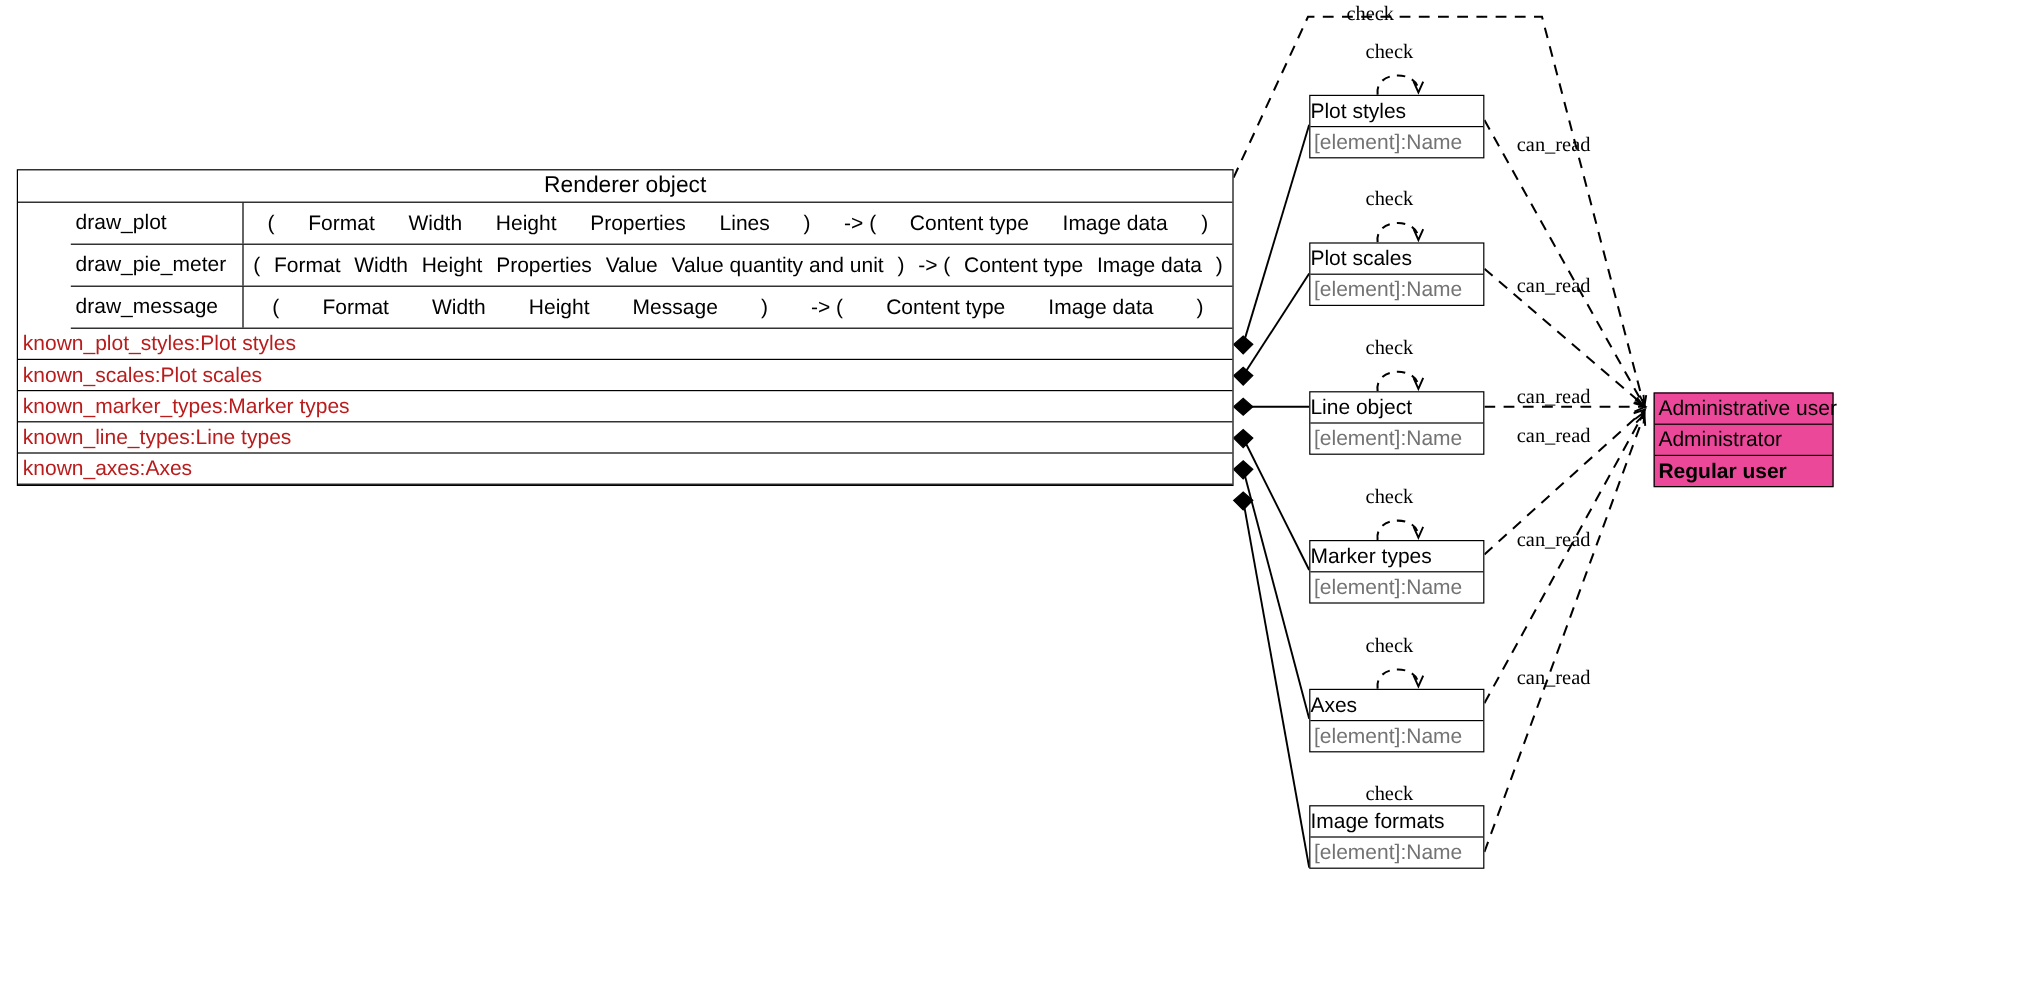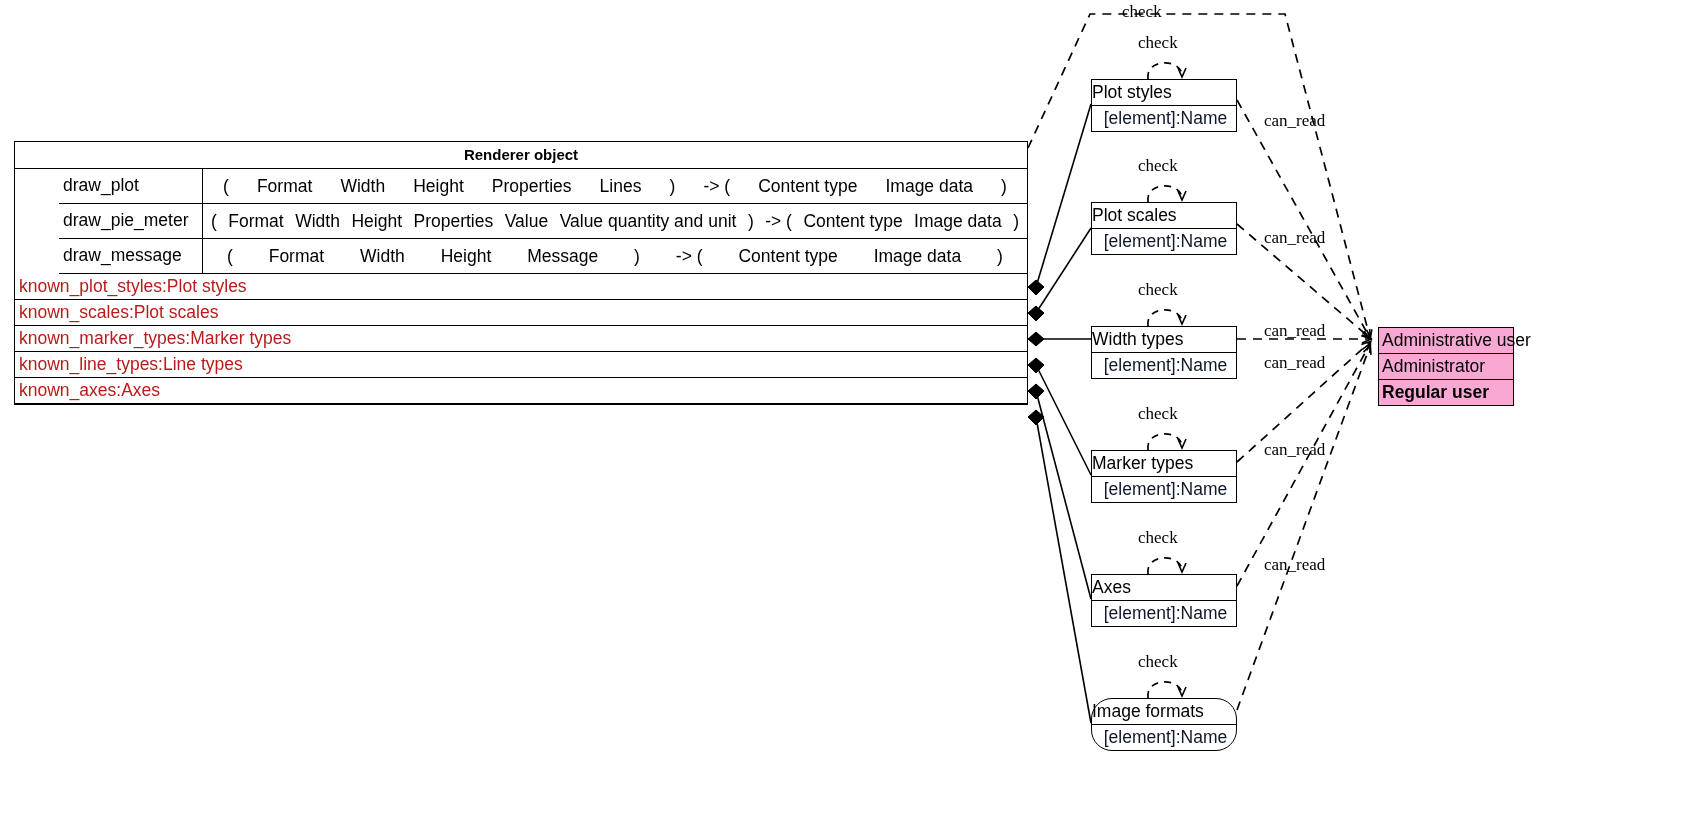--- a/index.html
+++ b/index.html
@@ -29,26 +29,25 @@
     left: 14px;
     top: 141px;
     width: 1014px;
     border: 1.6px solid #000;
     box-sizing: border-box;
     background: #fff;
     z-index: 3;
   }
   .ct-title {
     text-align: center;
-    font-size: 15px;
+    font-size: 19px;
     line-height: 26px;
     height: 26px;
     border-bottom: 1.6px solid #000;
     color: #000;
-    font-weight: bold;
   }
   .ct-method {
     display: flex;
     height: 35px;
     border-bottom: 1.6px solid #000;
     box-sizing: border-box;
     margin-left: 44px;
   }
   .ct-mname {
     width: 144px;
@@ -104,34 +103,33 @@
     height: 25px;
     border-bottom: 1.6px solid #000;
     color: #000;
     white-space: nowrap;
   }
   .ent-attr {
     font-size: 17.5px;
     line-height: 25px;
     height: 25px;
     padding-left: 3px;
-    color: #0f172a;
-    white-space: nowrap;
-    text-align: center;
+    color: #737373;
+    white-space: nowrap;
   }
 
   
   .user-class {
     position: absolute;
     left: 1378px;
     top: 327px;
-    width: 136px;
+    width: 150px;
     border: 1.6px solid #000;
     box-sizing: border-box;
-    background: #f9a8d4;
+    background: #ec4899;
     z-index: 3;
   }
   .uc-title {
     font-size: 17.5px;
     line-height: 25px;
     height: 25px;
     border-bottom: 1.6px solid #000;
     padding-left: 3px;
     color: #000;
     white-space: nowrap;
@@ -279,35 +277,35 @@
     <div class="ent-title">Plot styles</div>
     <div class="ent-attr">[element]:Name</div>
   </div>
 
   <div class="entity" style="left:1091px; top:202px;">
     <div class="ent-title">Plot scales</div>
     <div class="ent-attr">[element]:Name</div>
   </div>
 
   <div class="entity" style="left:1091px; top:326px;">
-    <div class="ent-title">Width types</div>
+    <div class="ent-title">Line object</div>
     <div class="ent-attr">[element]:Name</div>
   </div>
 
   <div class="entity" style="left:1091px; top:450px;">
     <div class="ent-title">Marker types</div>
     <div class="ent-attr">[element]:Name</div>
   </div>
 
   <div class="entity" style="left:1091px; top:574px;">
     <div class="ent-title">Axes</div>
     <div class="ent-attr">[element]:Name</div>
   </div>
 
-  <div class="entity" style="left:1091px; top:698px;border-radius:21px;">
+  <div class="entity" style="left:1091px; top:671px;">
     <div class="ent-title">Image formats</div>
     <div class="ent-attr">[element]:Name</div>
   </div>
 
   <div class="user-class">
     <div class="uc-title">Administrative user</div>
     <div class="uc-row">Administrator</div>
     <div class="uc-row last">Regular user</div>
   </div>
 

